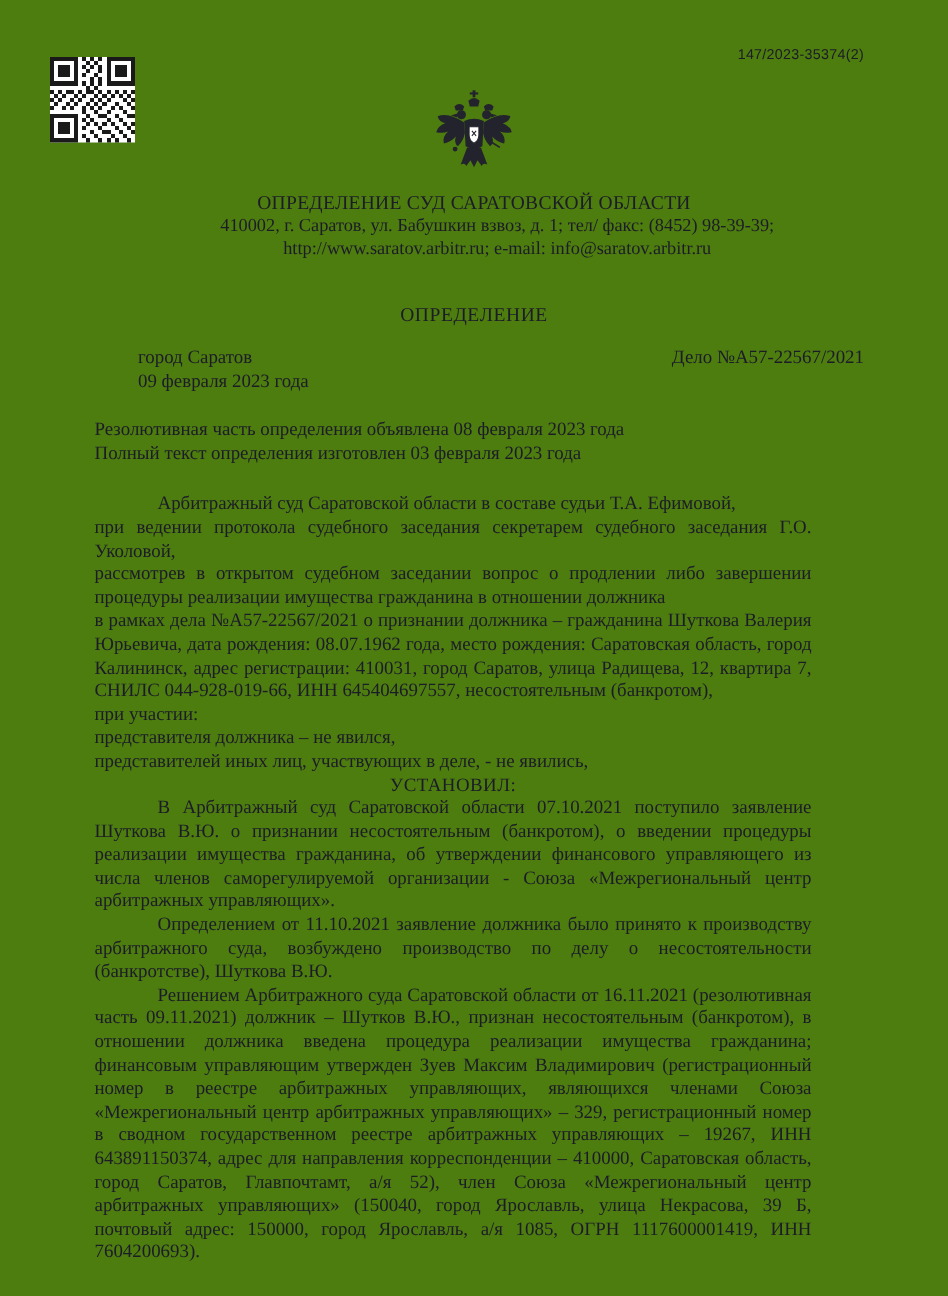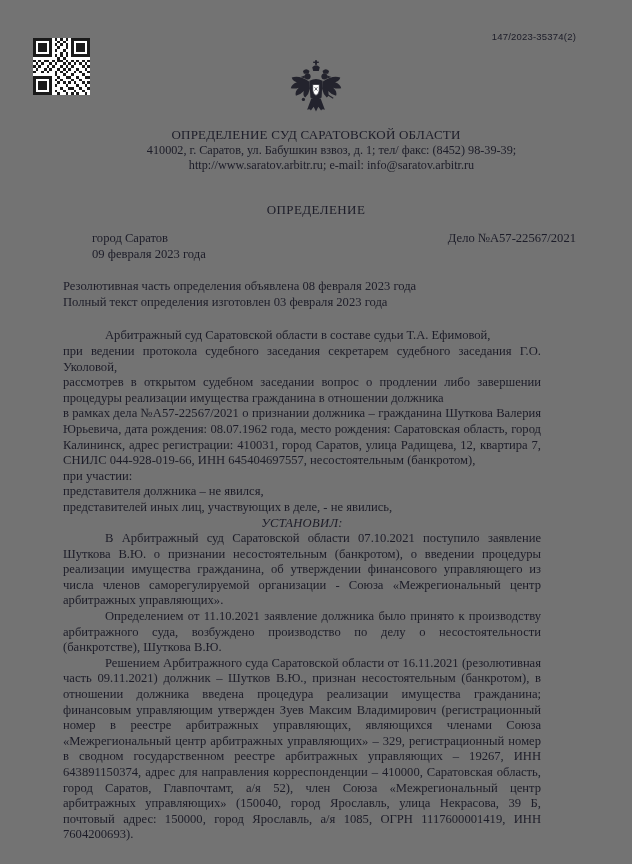--- a/index.html
+++ b/index.html
@@ -1,20 +1,20 @@
 <!DOCTYPE html>
 <html lang="ru"><head>
 <meta charset="utf-8">
 <style>
   html,body{margin:0;padding:0;background:#e8e8e8;}
   .page{
     position:relative;
     width:632px;height:864px;
     margin:0 auto;
-    background:#737373;
+    background:#4d7c0f;
     color:#1c1c28;
     font-family:"Liberation Serif", serif;
     overflow:hidden;
   }
   .stamp-number{
     position:absolute;top:31px;right:56px;
     font-family:"Liberation Sans", sans-serif;
     font-size:9.5px;letter-spacing:.2px;color:#1c1c28;
   }
   .qr{position:absolute;left:33px;top:38px;width:57px;height:57px;}
@@ -27,21 +27,21 @@
     margin-top:13px;display:flex;justify-content:space-between;
     padding:0 56px 0 92px;font-size:12.6px;line-height:15.6px;
   }
   .announcements{margin-top:17px;padding:0 56px 0 63px;font-size:12.6px;line-height:15.6px;}
   .body-text{
     margin-top:18px;padding:0 91px 0 63px;
     font-size:12.6px;line-height:15.6px;text-align:justify;
   }
   .body-text p{margin:0;}
   .body-text p.indent{text-indent:42px;}
-  .ruling-heading{text-align:center;margin:15px 0 15px;text-indent:0 !important;letter-spacing:.3px;font-style:italic;}
+  .ruling-heading{text-align:center;margin:15px 0 15px;text-indent:0 !important;letter-spacing:.3px;}
 </style>
 </head>
 <body>
 
 <div class="page">
 
   <div class="stamp-number">147/2023-35374(2)</div>
 
   <svg class="qr" viewBox="0 0 21 21" shape-rendering="crispEdges" aria-hidden="true">
     <rect x="0" y="0" width="21" height="21" fill="#ffffff"></rect>

